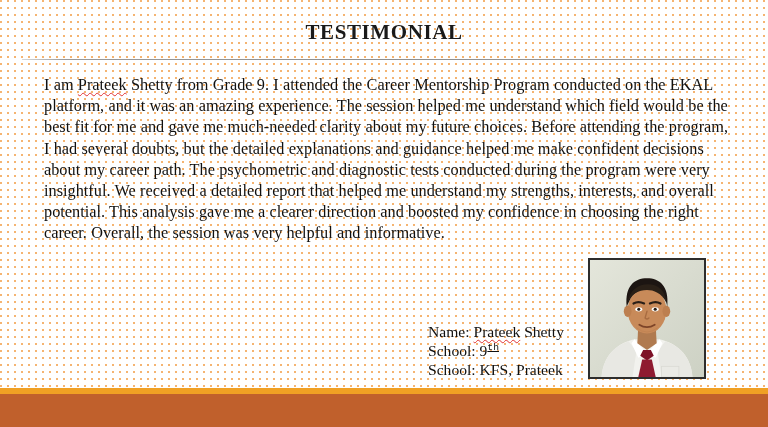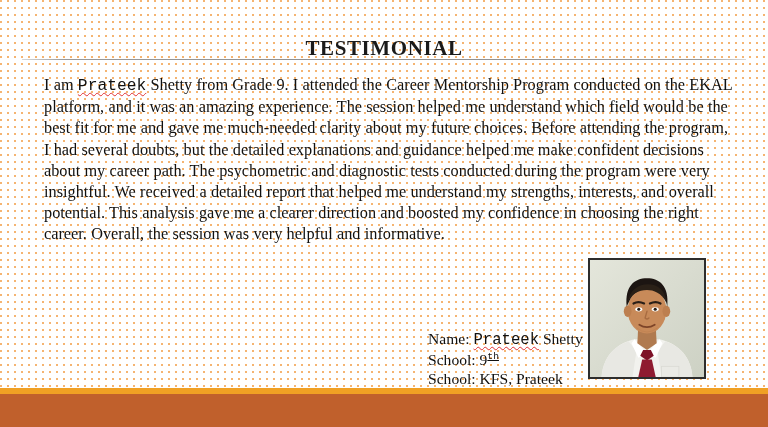--- a/index.html
+++ b/index.html
@@ -34,21 +34,21 @@
     width: 768px;
     text-align: center;
   }
   #slide-title {
     font-family: "Liberation Serif", serif;
     font-weight: bold;
     font-size: 21px;
     letter-spacing: 0.6px;
     color: #1a1a1a;
     line-height: 1;
-    margin: 16px;
+    margin: 0;
     display: inline-block;
   }
 
   #title-rule {
     position: absolute;
     left: 22px;
     top: 59px;
     width: 724px;
     height: 1px;
     background: linear-gradient(to right, #d8d8d8 0%, #9a9a9a 6%, #8f8f8f 50%, #9a9a9a 94%, #d8d8d8 100%);
@@ -68,30 +68,28 @@
     color: #111111;
     text-align: left;
     margin: 0;
     word-spacing: 0.2px;
   }
 
   .misspelled {
     text-decoration: underline wavy #e03131;
     text-decoration-thickness: 1px;
     text-underline-offset: 1.5px;
-    font-family: Liberation Mono, monospace;
   }
 
   
   #signature-block {
     position: absolute;
     left: 428px;
     top: 322px;
     width: 170px;
-    margin-top: 7px;
   }
   .sig-line {
     font-family: "Liberation Serif", serif;
     font-size: 15.6px;
     line-height: 19px;
     color: #111111;
     white-space: nowrap;
   }
   .sig-line sup {
     font-size: 0.62em;

